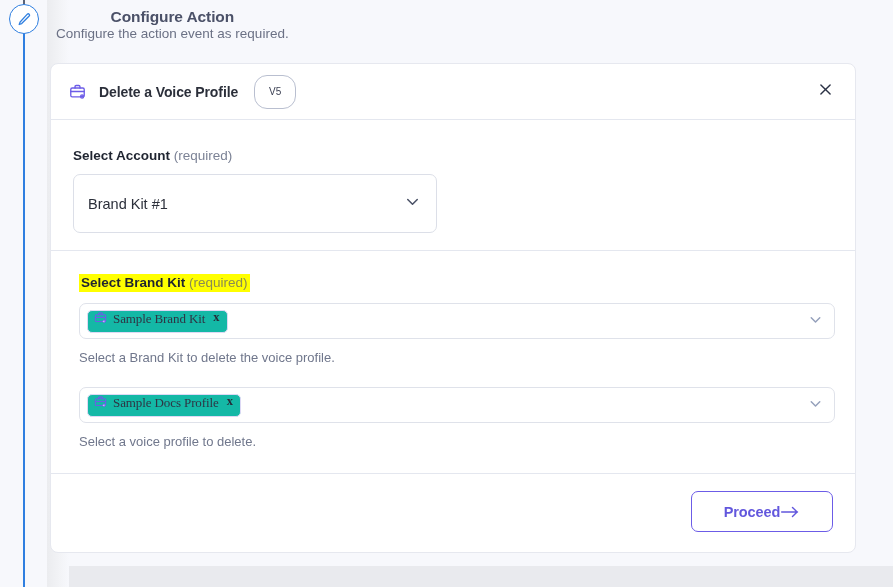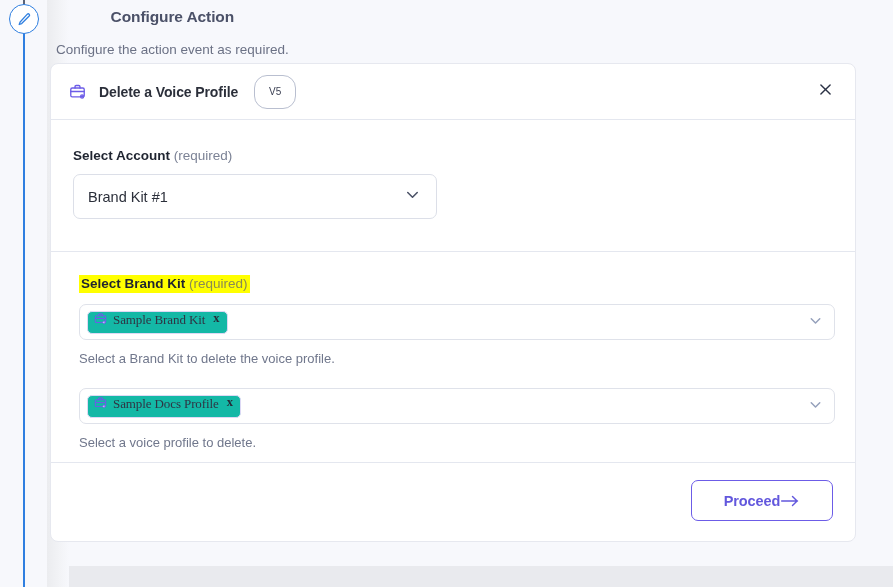--- a/index.html
+++ b/index.html
@@ -68,21 +68,21 @@
     z-index: 2;
     text-align: center;
   }
   .page-title {
     font-size: 15.5px;
     font-weight: bold;
     color: #4b5168;
     letter-spacing: -0.1px;
   }
   .page-sub {
-    margin-top: 16px;
+    margin-top: 0;
     font-size: 13.5px;
     color: #6b7185;
   }
 
   
   .card {
     position: absolute;
     left: 50px; top: 63px;
     width: 806px;
     background: #ffffff;
@@ -122,25 +122,25 @@
     margin-left: auto;
     width: 28px; height: 28px;
     display: flex;
     align-items: center;
     justify-content: center;
     cursor: pointer;
   }
 
   
   .section-account {
-    padding: 26px 22px 32px 22px;
+    padding: 26px 22px 17px 22px;
     border-bottom: 1px solid #e4e7ef;
   }
   .section-fields {
-    padding: 22px 22px 12px 28px;
+    padding: 22px 22px 24px 28px;
     border-bottom: 1px solid #e4e7ef;
   }
   .section-footer {
     padding: 17px 22px 20px 22px;
     display: flex;
     justify-content: flex-end;
   }
 
   .field-label {
     font-size: 13.5px;
@@ -153,21 +153,21 @@
 
   .lab-hl {
     background: #ffff00;
     padding: 1px 2px 2px 2px;
   }
   .lab-hl .lab-req { color: #8a8a53; }
 
   
   .select-single {
     width: 364px;
-    height: 45px;
+    height: 59px;
     border: 1px solid #dcdfe8;
     border-radius: 7px;
     background: #fff;
     display: flex;
     align-items: center;
     padding: 0 14px 0 14px;
     cursor: pointer;
   }
   .select-single .sel-value {
     font-size: 14.5px;

